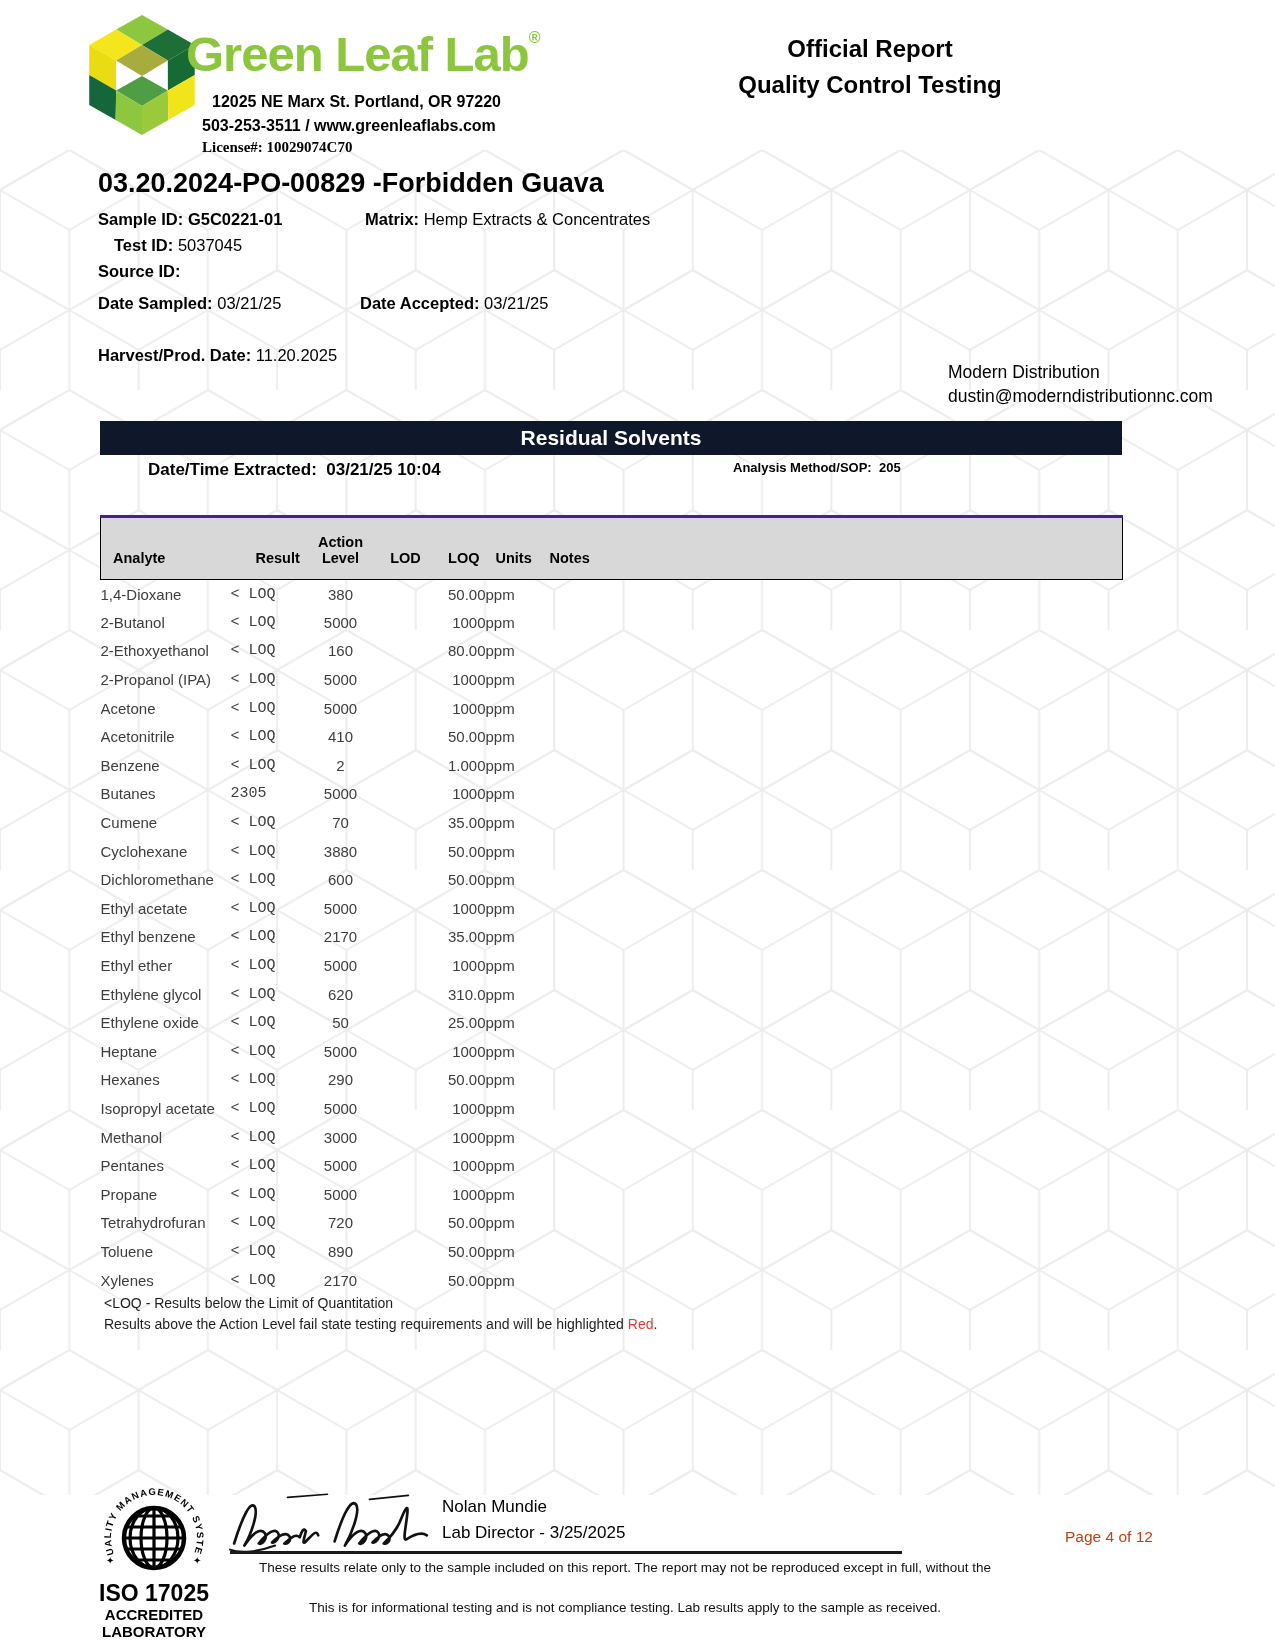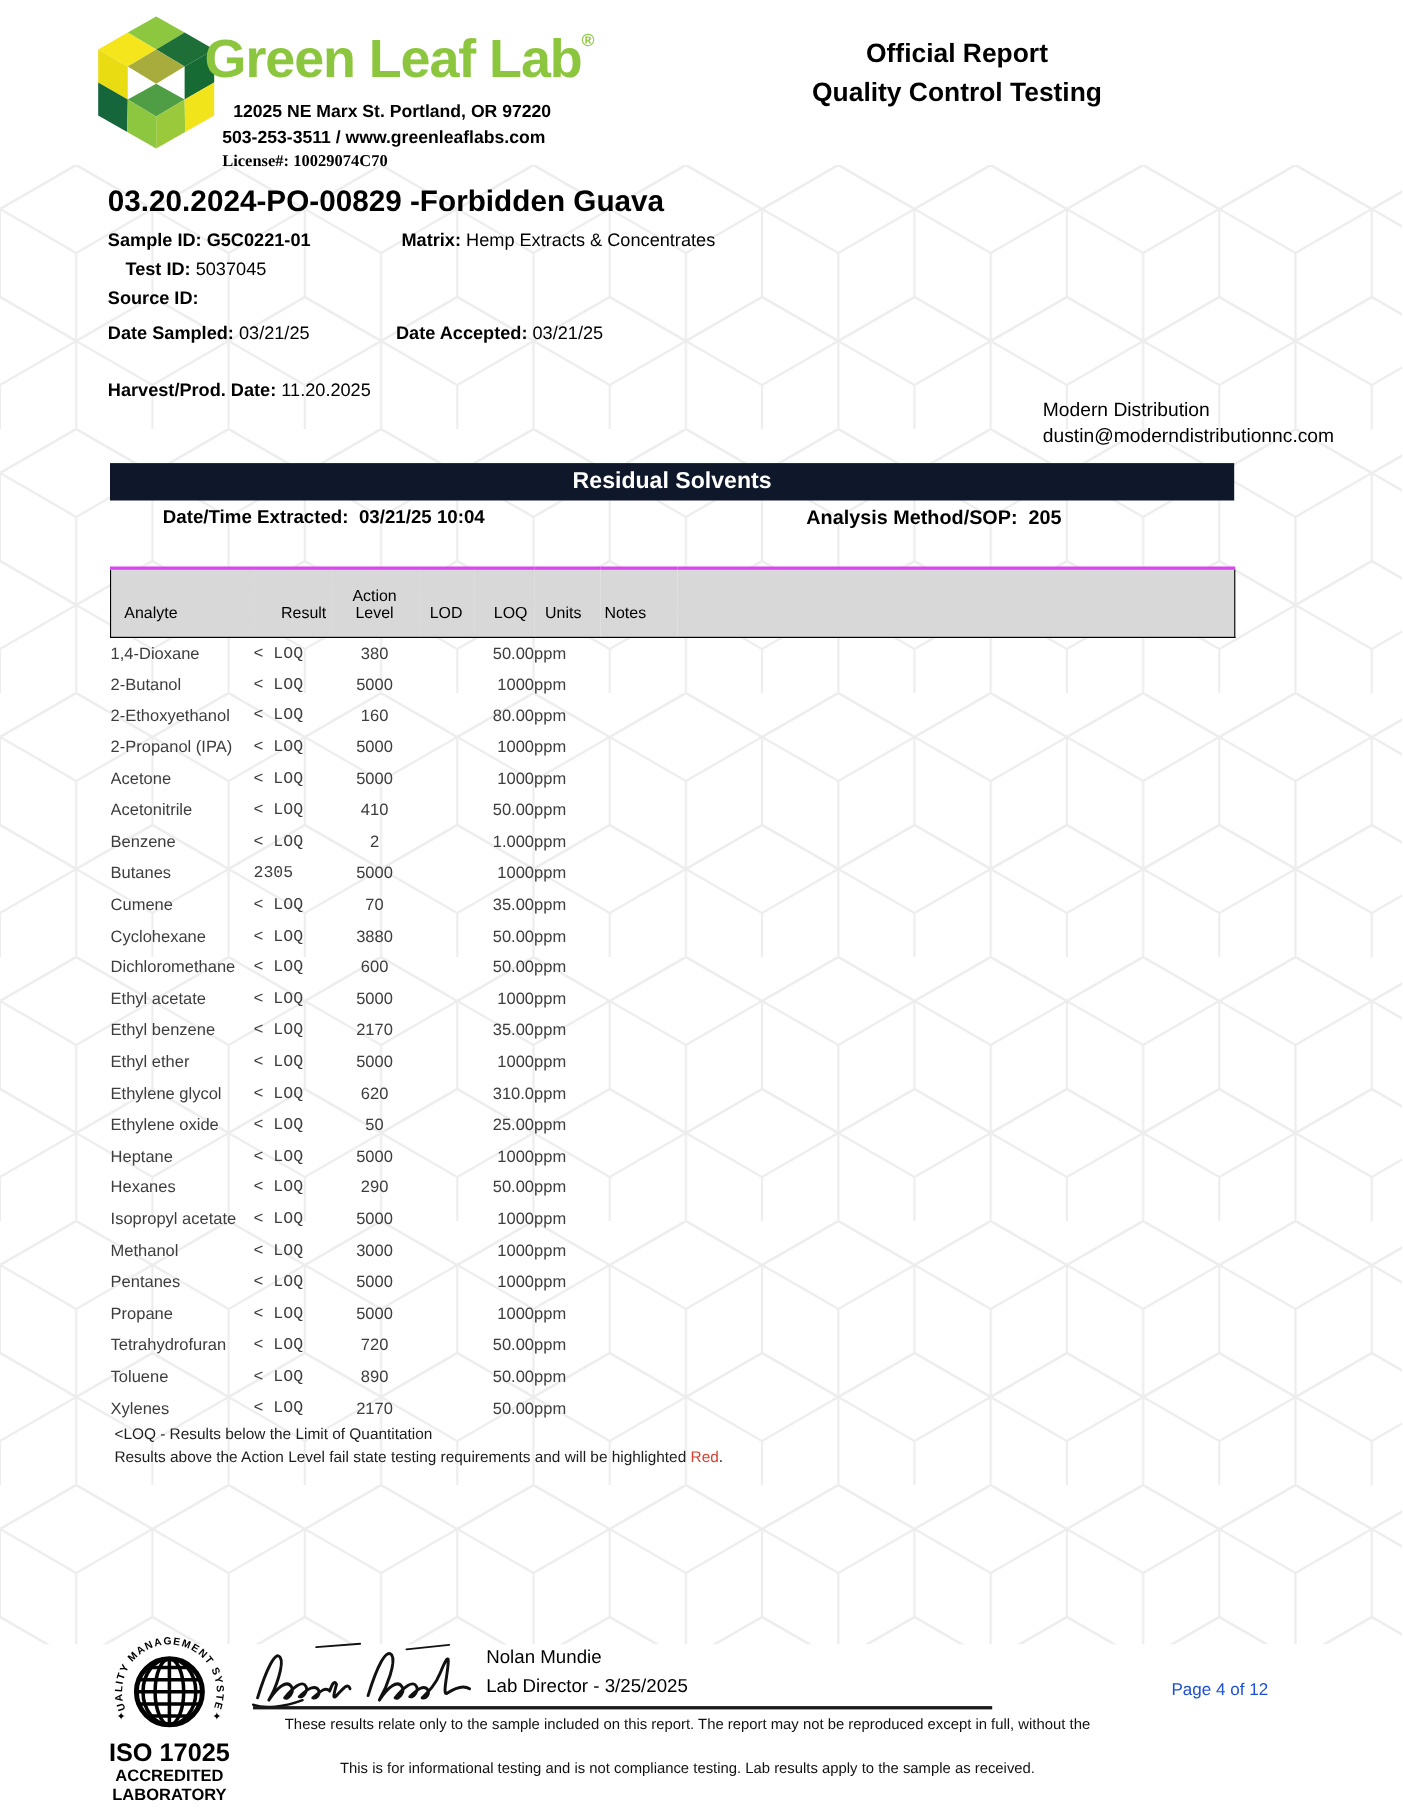--- a/index.html
+++ b/index.html
@@ -28,28 +28,28 @@
   .row-ds    { left:98px; top:294px; }
   .col-da    { left:360px; top:294px; }
   .row-harv  { left:98px; top:346px; }
   .client    { left:948px; top:360px; font-size:17.5px; line-height:24px; }
   .client a  { color:#000; text-decoration:none; }
 
   
   .banner { left:100px; top:421px; width:1022px; height:34px; background:#0f172a; color:#fff;
             text-align:center; font-weight:bold; font-size:21px; line-height:34px; }
   .extract-left  { left:148px; top:460px; font-size:17px; font-weight:bold; }
-  .extract-right { left:733px; top:460px; font-size:18px; font-weight:bold; }
+  .extract-right { left:733px; top:460px; font-size:13px; font-weight:bold; }
 
   
   .solv-table { position:absolute; left:100px; top:515px; width:1022px; border-collapse:collapse;
                 table-layout:fixed; z-index:2; }
   .solv-table thead tr { height:63px; background:#d8d8d8; }
-  .solv-table thead th { border-top:3px solid #d946ef; border-bottom:1px solid #000;
-                         font-size:14.5px; font-weight:normal; vertical-align:bottom; padding-bottom:13px; }
+  .solv-table thead th { border-top:3px solid #4c1d95; border-bottom:1px solid #000;
+                         font-size:14.5px; font-weight:bold; vertical-align:bottom; padding-bottom:13px; }
   .solv-table thead th.c1 { border-left:1px solid #000; }
   .solv-table thead th.c8 { border-right:1px solid #000; }
   .solv-table td { font-size:15px; color:#3d3d3d; height:28.6px; padding:0; white-space:nowrap; overflow:hidden; }
   .c1 { width:130px; text-align:left;  padding-left:12px; }
   .c2 { width:70px;  text-align:left;  padding-left:12px;font-family:Liberation Mono, monospace; }
   .c2h{ width:70px;  text-align:left;  padding-left:25px; }
   .c3 { width:80px;  text-align:center; }
   .c4 { width:50px;  text-align:center; }
   .c5 { width:55px;  text-align:right; padding-right:6px; }
   .c6 { width:60px;  text-align:left;  padding-left:12px; }
@@ -65,21 +65,21 @@
   
   .iso-badge { left:92px; top:1486px; width:124px; height:100px; }
   .iso-line1 { left:92px; top:1580px; width:124px; text-align:center; font-size:23px; font-weight:bold; letter-spacing:0px; }
   .iso-line2 { left:92px; top:1606px; width:124px; text-align:center; font-size:15px; font-weight:bold; }
   .iso-line3 { left:92px; top:1623px; width:124px; text-align:center; font-size:15px; font-weight:bold; }
   .signature { left:228px; top:1490px; width:205px; height:66px; }
   .signer { left:442px; top:1494px; font-size:17px; line-height:26px; }
   .sig-line { left:230px; top:1551px; width:672px; height:3px; background:#1a1a1a; }
   .disclaimer1 { left:245px; top:1558px; width:760px; text-align:center; font-size:13.5px; line-height:19.5px; color:#111; }
   .disclaimer2 { left:245px; top:1600px; width:760px; text-align:center; font-size:13.5px; color:#111; }
-  .page-num { left:1065px; top:1528px; font-size:15.5px; color:#1d4ed8; }
+  .page-num { left:1065px; top:1528px; font-size:15.5px; color:#c2410c; }
 </style>
 </head>
 <body>
 
 <div id="page">
 
   <svg class="watermark" width="1275" height="1345">
     <defs>
       <pattern id="cubes" width="138.56" height="240" patternUnits="userSpaceOnUse">
         <g fill="none" stroke="#ededed" stroke-width="2">

